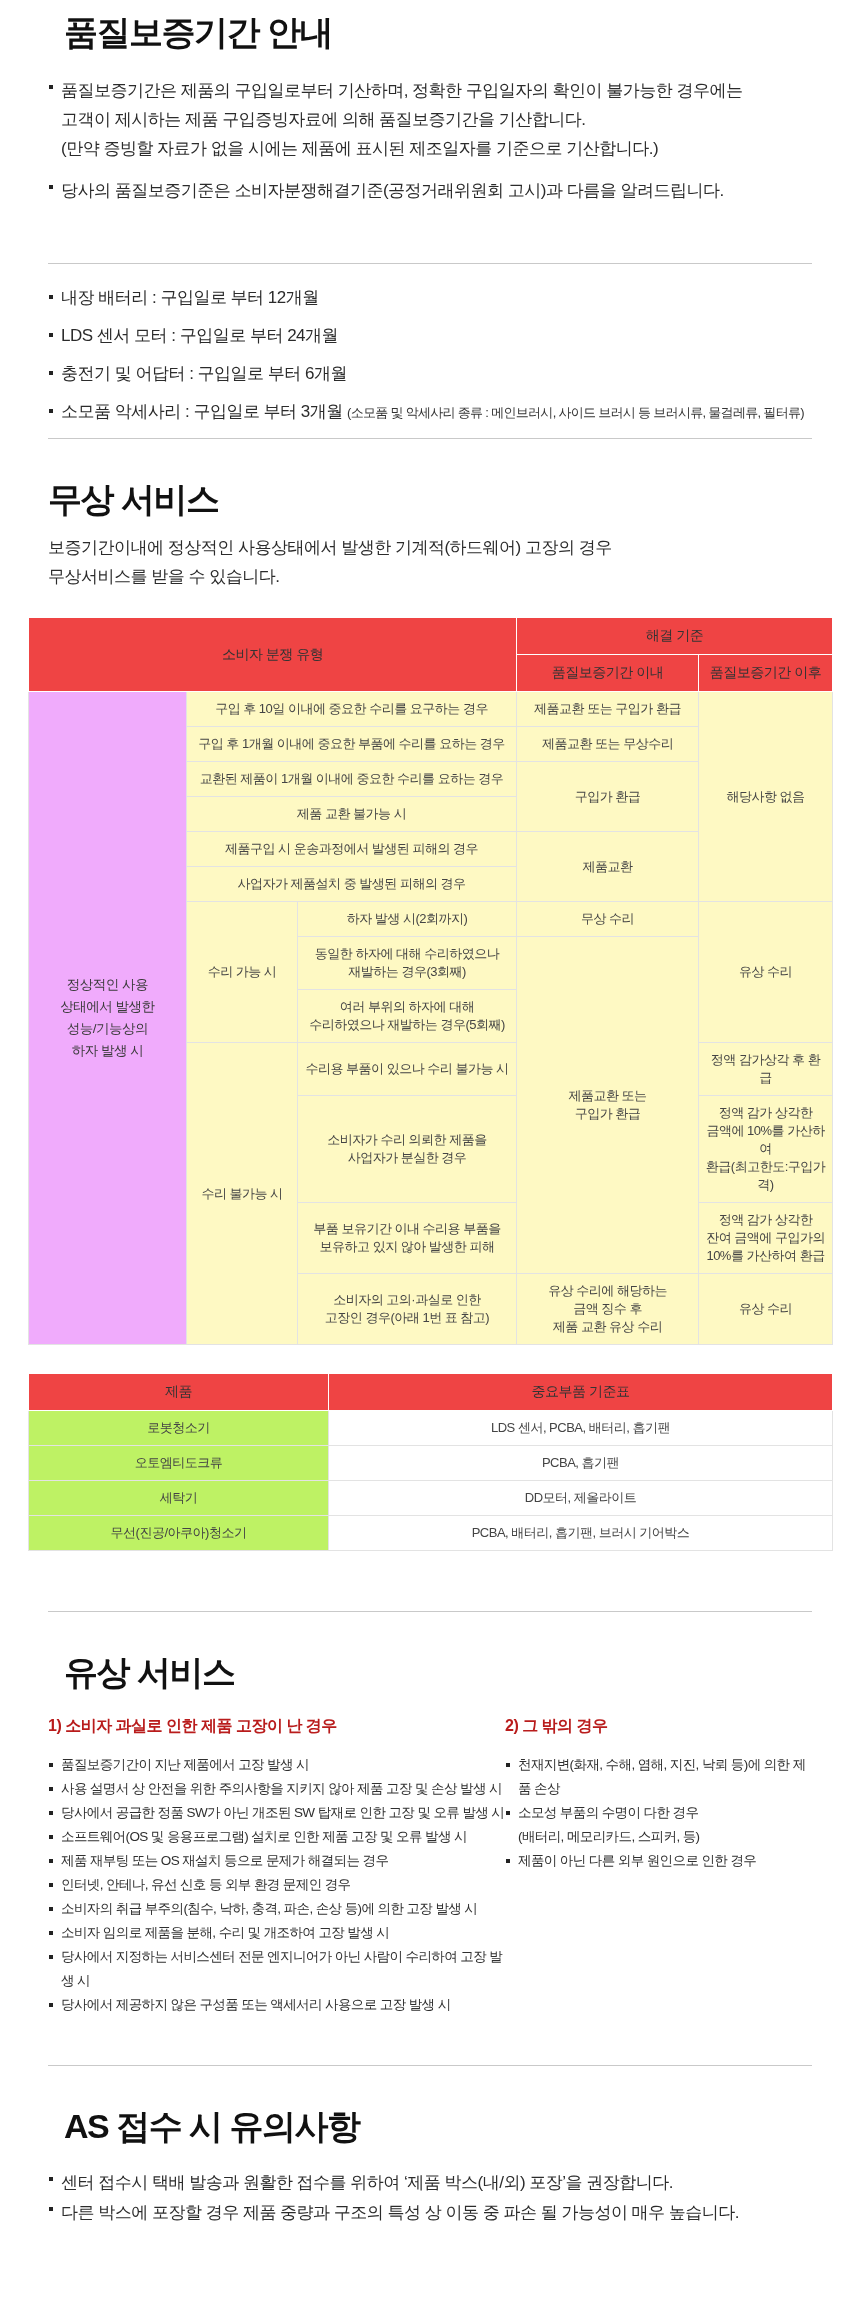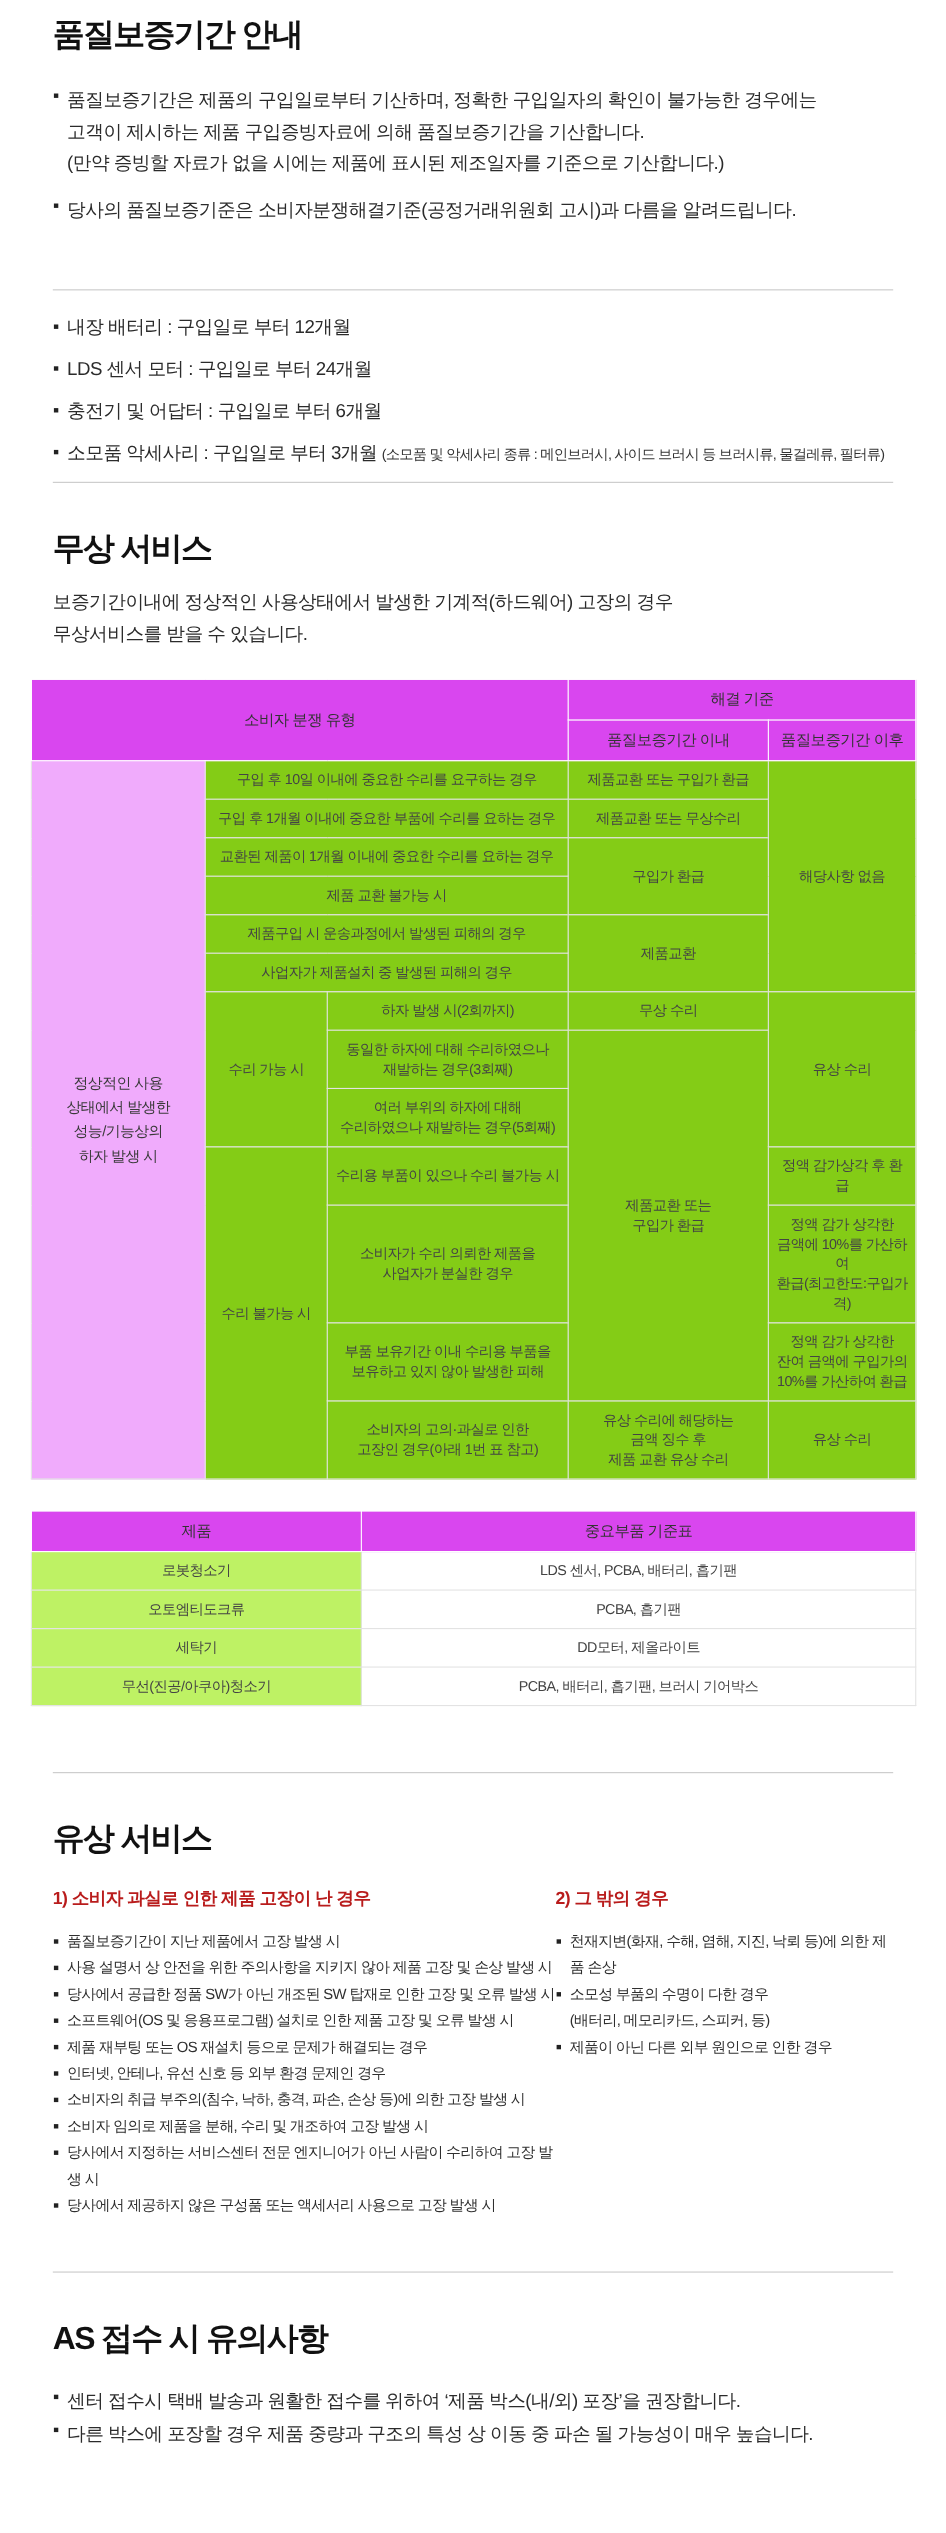--- a/index.html
+++ b/index.html
@@ -1,19 +1,19 @@
 <!DOCTYPE html>
 <html lang="ko"><head>
 <meta charset="utf-8">
 <style>
   html,body{margin:0;padding:0;background:#fff;}
   body{width:860px;font-family:"Liberation Sans","DejaVu Sans",sans-serif;color:#333;}
   .page{box-sizing:border-box;width:860px;min-height:2303px;padding:14px 28px 80px;}
   .tx{margin-left:20px;margin-right:20px;}
-  h1{font-size:29px;line-height:36px;font-weight:800;color:#111;letter-spacing:-1.5px;margin:0;}
+  h1{font-size:34px;line-height:36px;font-weight:800;color:#111;letter-spacing:-1.5px;margin:16px;}
   hr{border:none;border-top:1px solid #c9c9c9;margin:0 20px;}
   ul{list-style:none;margin:0;padding:0;}
   li{position:relative;padding-left:13px;}
   li::before{content:"";position:absolute;left:1px;top:0.55em;width:4px;height:4px;background:#222;}
   .pre{white-space:pre-line;}
 
   
   .sec1 h1{margin-top:0;}
   .sec1 ul{margin-top:26px;}
   .sec1 li{font-size:17px;line-height:29px;color:#2b2b2b;letter-spacing:-0.5px;}
@@ -26,24 +26,24 @@
   .sec2 li{font-size:17px;line-height:24px;margin-bottom:13px;color:#2b2b2b;letter-spacing:-0.5px;}
   .sec2 .note{font-size:13px;color:#333;letter-spacing:-0.7px;}
   .hr2{margin-top:8px;}
 
   
   .sec3 h1{margin-top:42px;}
   .sec3 .desc{margin-top:16px;font-size:17px;line-height:29px;color:#2b2b2b;letter-spacing:-0.5px;}
 
   table{border-collapse:collapse;width:804px;table-layout:fixed;}
   .t1{margin-top:26px;}
-  .t1 th,.t2 th{background:#d946ef;border:1px solid #fff;font-weight:400;font-size:14px;color:#333;padding:9px 4px;letter-spacing:-0.5px;}
+  .t1 th,.t2 th{background:#ef4444;border:1px solid #fff;font-weight:400;font-size:14px;color:#333;padding:9px 4px;letter-spacing:-0.5px;}
   .t1 td,.t2 td{border:1px solid #e3e3e3;font-size:13px;line-height:18px;color:#444;text-align:center;vertical-align:middle;padding:8px 6px;letter-spacing:-0.5px;}
   .t1 .cat{background:#f0abfc;font-size:13.5px;line-height:22px;color:#3a3a3a;}
-  .t1 td{background:#84cc16;}
+  .t1 td{background:#fef9c3;}
   .t2{margin-top:28px;}
   .t2 .prod{background:#bef264;}
   .hr3{margin-top:60px;}
 
   
   .sec4 h1{margin-top:42px;}
   .cols{display:flex;margin-top:26px;}
   .col-left{width:457px;flex:0 0 457px;}
   .col-right{flex:1;}
   .cols h2{font-size:16px;font-weight:700;color:#b91c1c;margin:0 0 16px;letter-spacing:-0.5px;}

